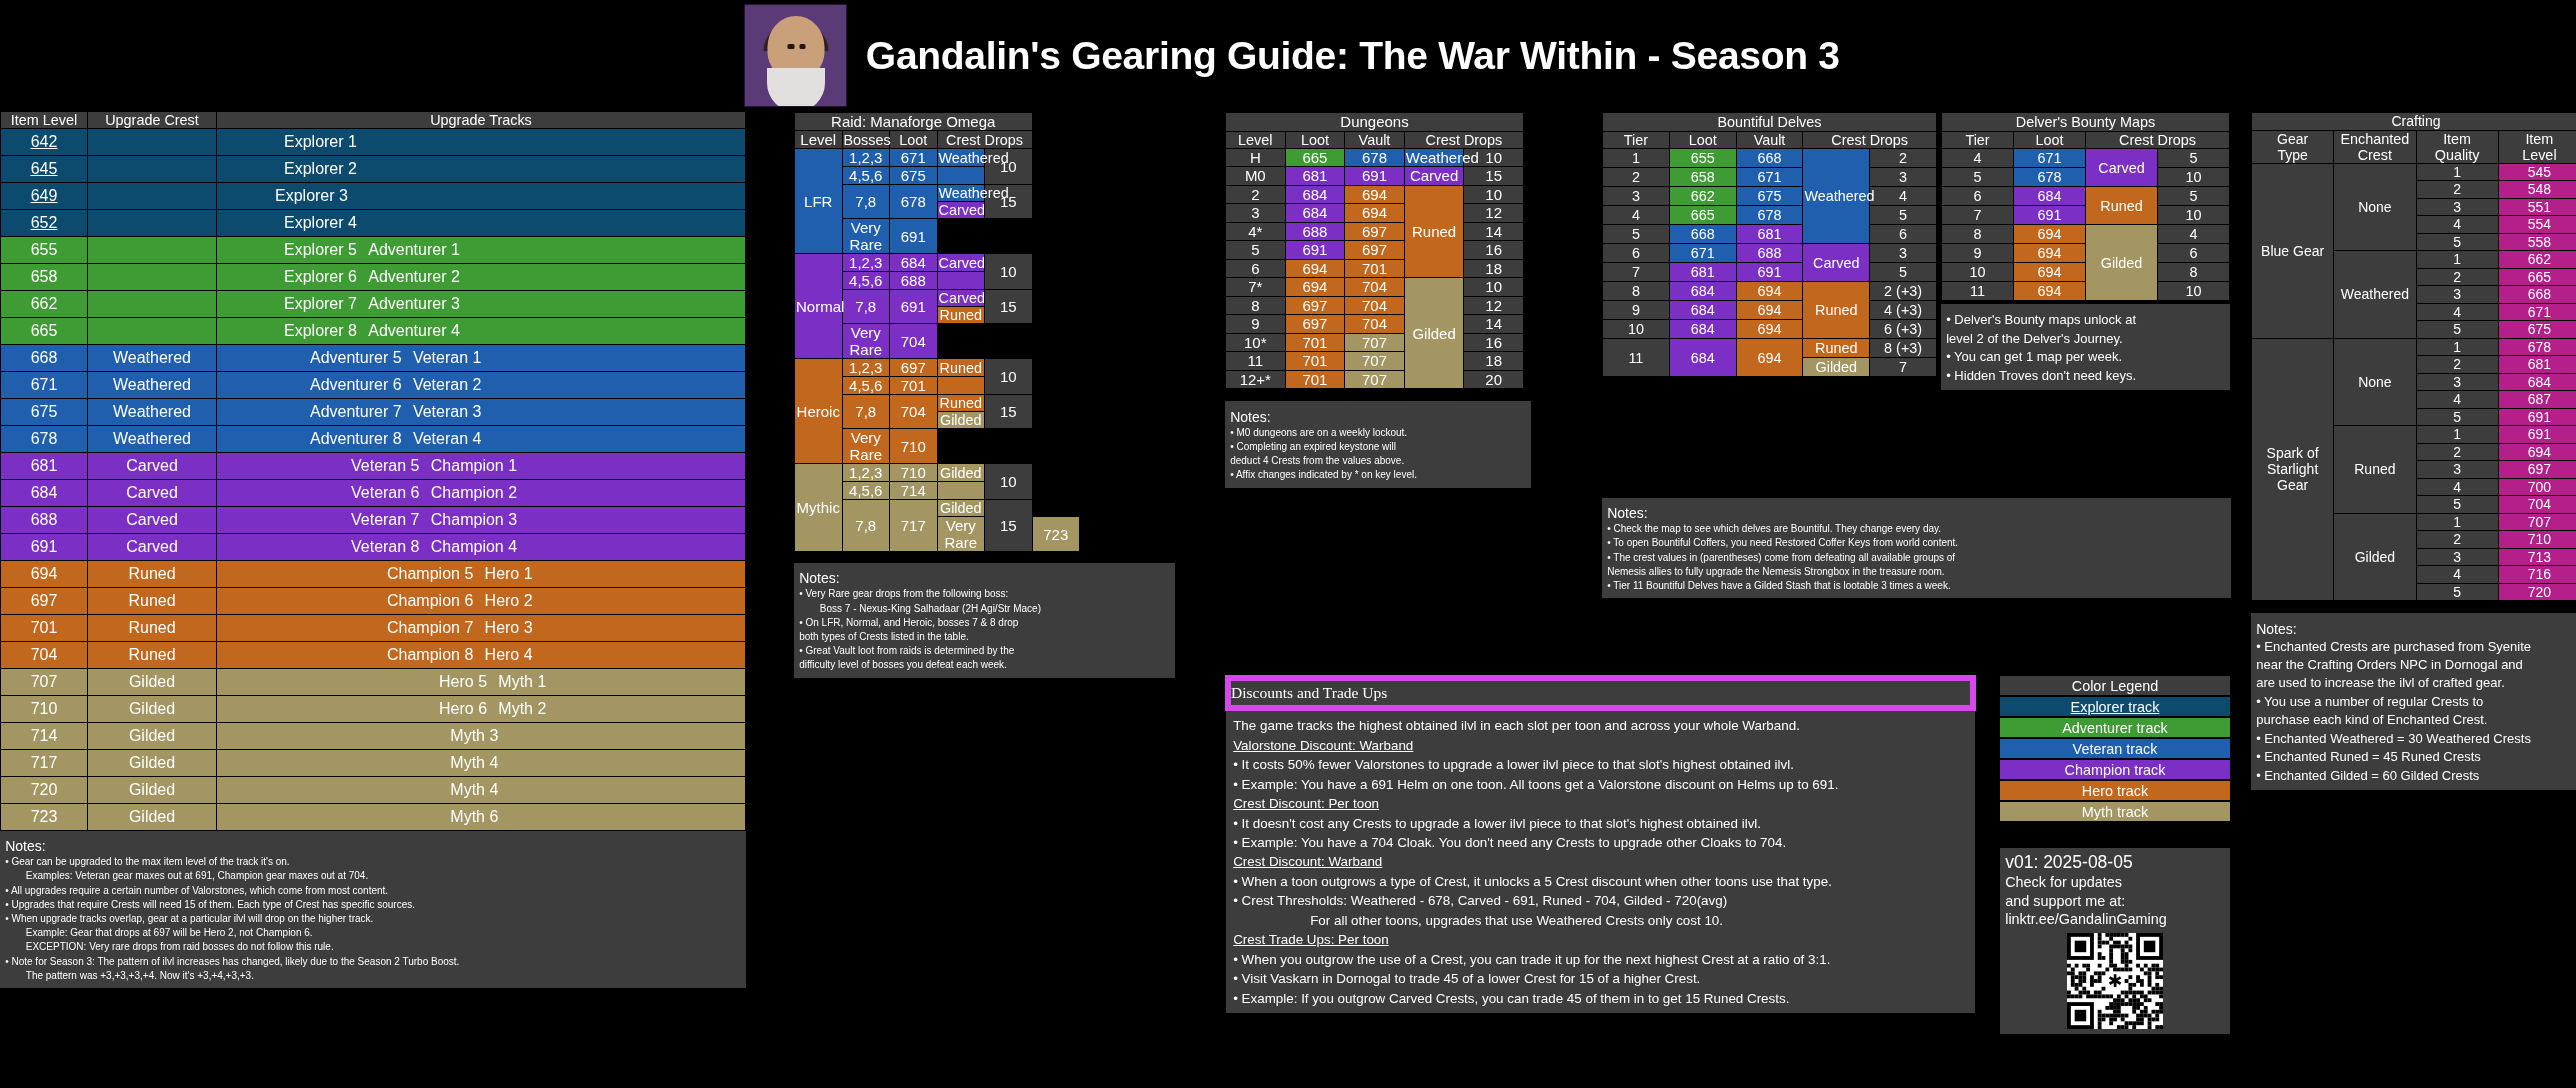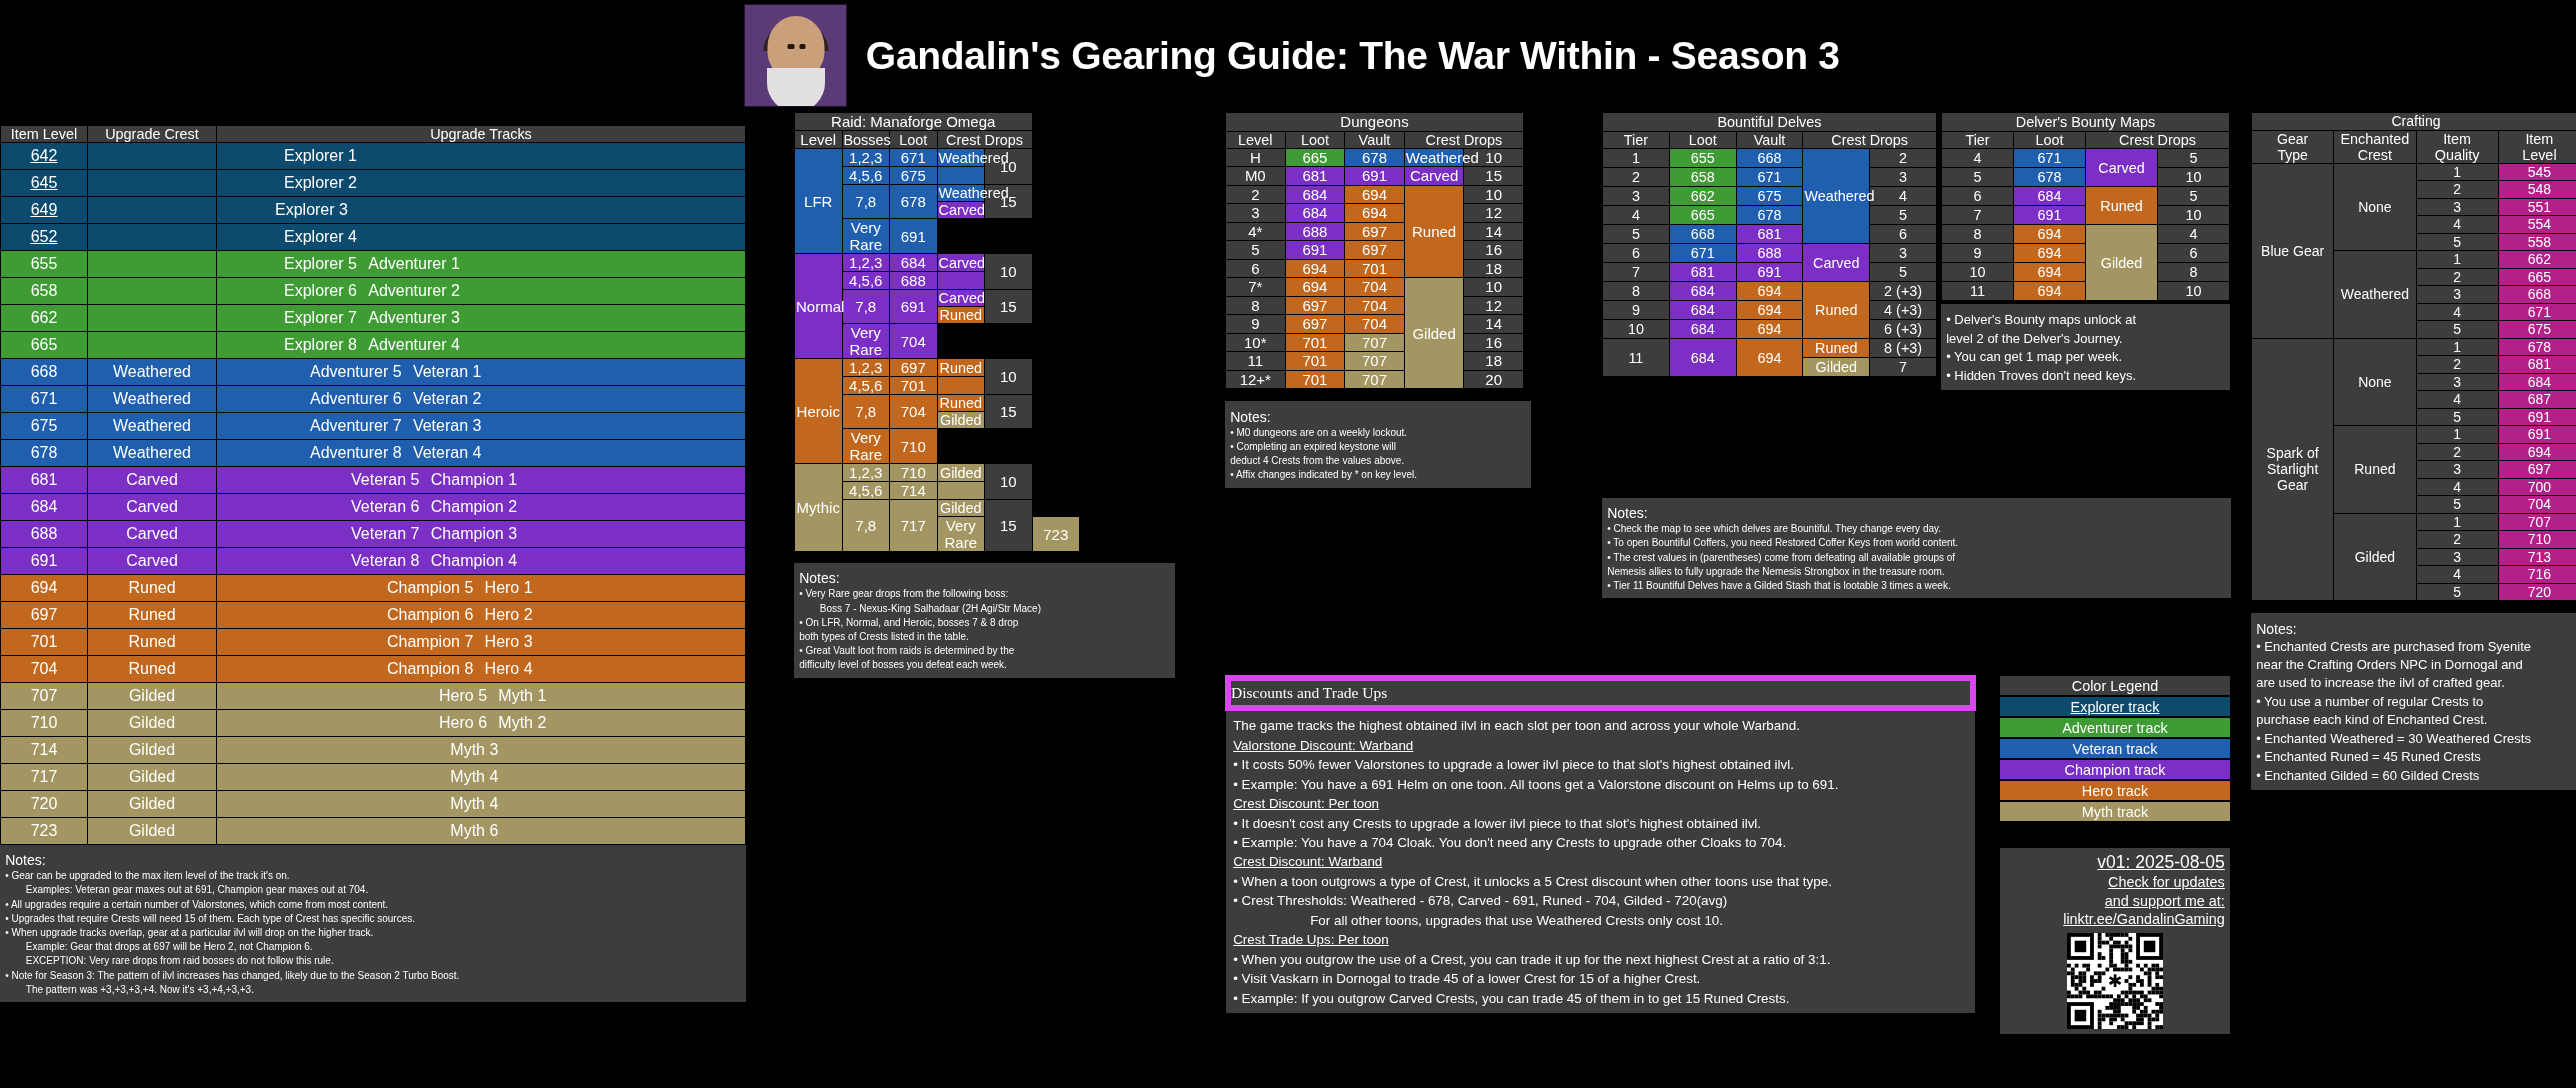--- a/index.html
+++ b/index.html
@@ -38,21 +38,21 @@
   .dark     { background:#3d3d3d; }
   .c-explorer   { background:#0c4a6e;text-decoration:underline; }
   .c-adventurer { background:#3f9c35; }
   .c-veteran    { background:#1f5fad; }
   .c-champion   { background:#7b2fc4; }
   .c-hero       { background:#c1681e; }
   .c-myth       { background:#a39663; }
   .c-craft      { background:#b51f8a; }
 
   
-  .left-panel { left:0px; top:111px; width:746px;margin-top:14px; }
+  .left-panel { left:0px; top:111px; width:746px; }
   #upgrade-table { width:746px; }
   #upgrade-table td { font-size:16px; height:27px; }
   #upgrade-table .ilvl { width:87px; }
   #upgrade-table .crest { width:129px; }
   #upgrade-table .tracks { text-align:left; padding-left:0; }
   .trk { display:inline-block; }
 
   .notes-box { background:#3d3d3d; color:#fff; padding:7.2px 5.2px 5.2px 5.2px; }
   .notes-box .nt { font-size:10px; line-height:1.42; white-space:nowrap; }
   .notes-box .nt.indent { padding-left:20.6px; }
@@ -110,21 +110,21 @@
   .disc-body { background:#3d3d3d; border:1px solid #000; border-top:none;
                padding:5.2px 7.2px 5.2px 7.2px; }
   .disc-body .nt { font-size:13.4px; line-height:1.45; white-space:nowrap; }
   .disc-body .sect { font-size:13.4px; text-decoration:underline; line-height:1.45; }
   .disc-body .nt.ind { padding-left:77px; }
 
   
   .legend-panel { left:1999px; top:675px; width:232px; }
   .legend-row { border:1px solid #000; text-align:center; font-size:14.4px; padding:1.5px 0; }
   .version-box { margin-top:25px; background:#3d3d3d; border:1px solid #000;
-                 padding:4.1px 5.2px 5.2px 5.2px; text-align:right;text-decoration:underline; }
+                 padding:4.1px 5.2px 5.2px 5.2px; text-align:left; }
   .version-box .v1 { font-size:17.5px; }
   .version-box .v2 { font-size:14.4px; line-height:1.28; }
   .qr { width:96px; height:96px; margin:4.1px auto 0 auto; background:#fff; position:relative; }
 
   
   .craft-panel { left:2251px; top:112px; width:330px; }
   #craft-table { width:330px; }
   #craft-table td { font-size:14px; height:17.5px; }
   #craft-table .gt-col { width:81px; font-size:14px; }
   #craft-table .ec-col { width:101px; }

